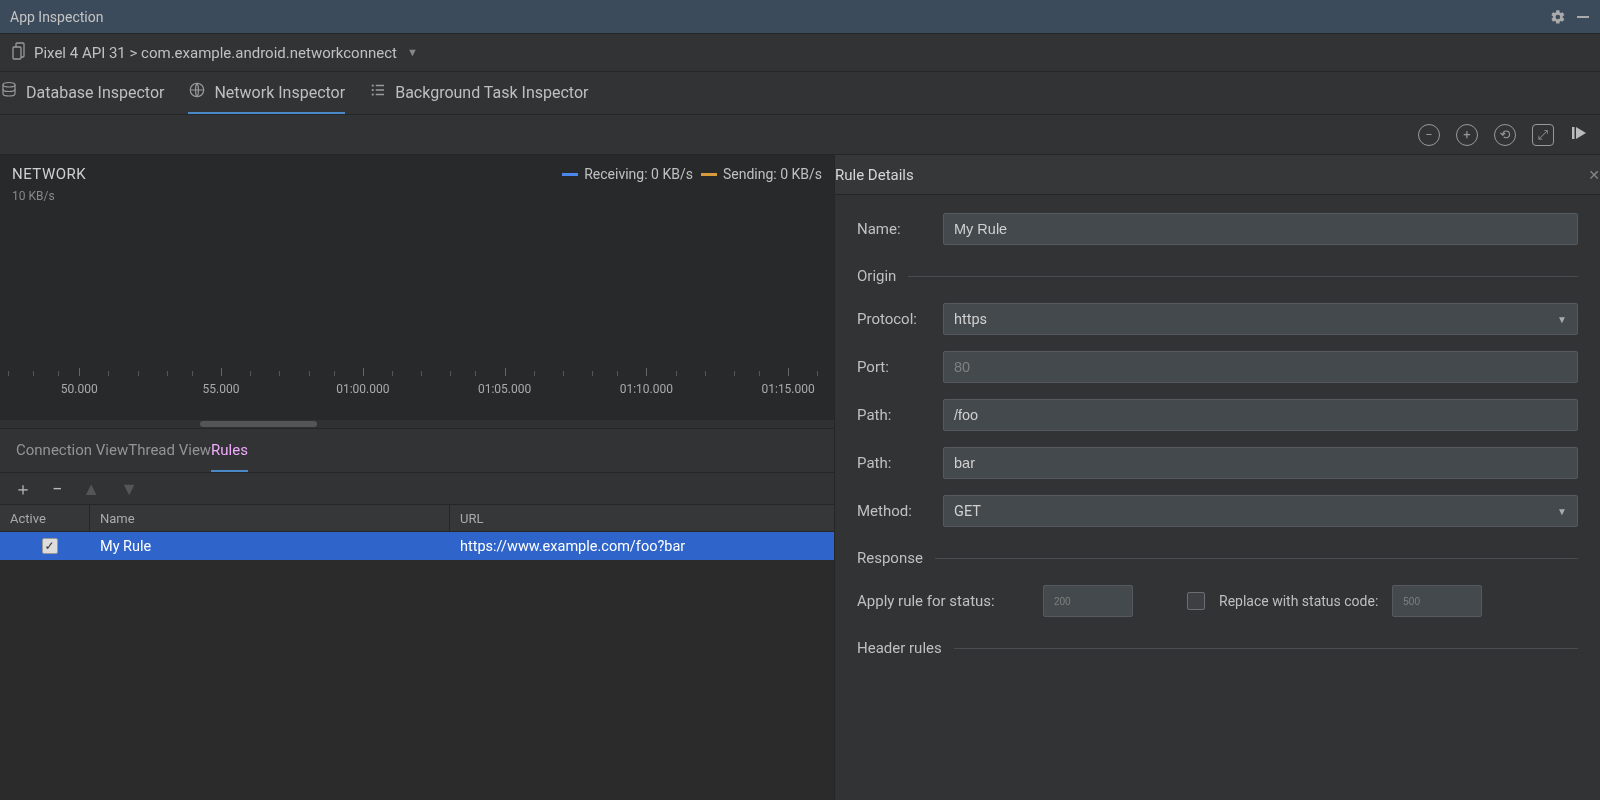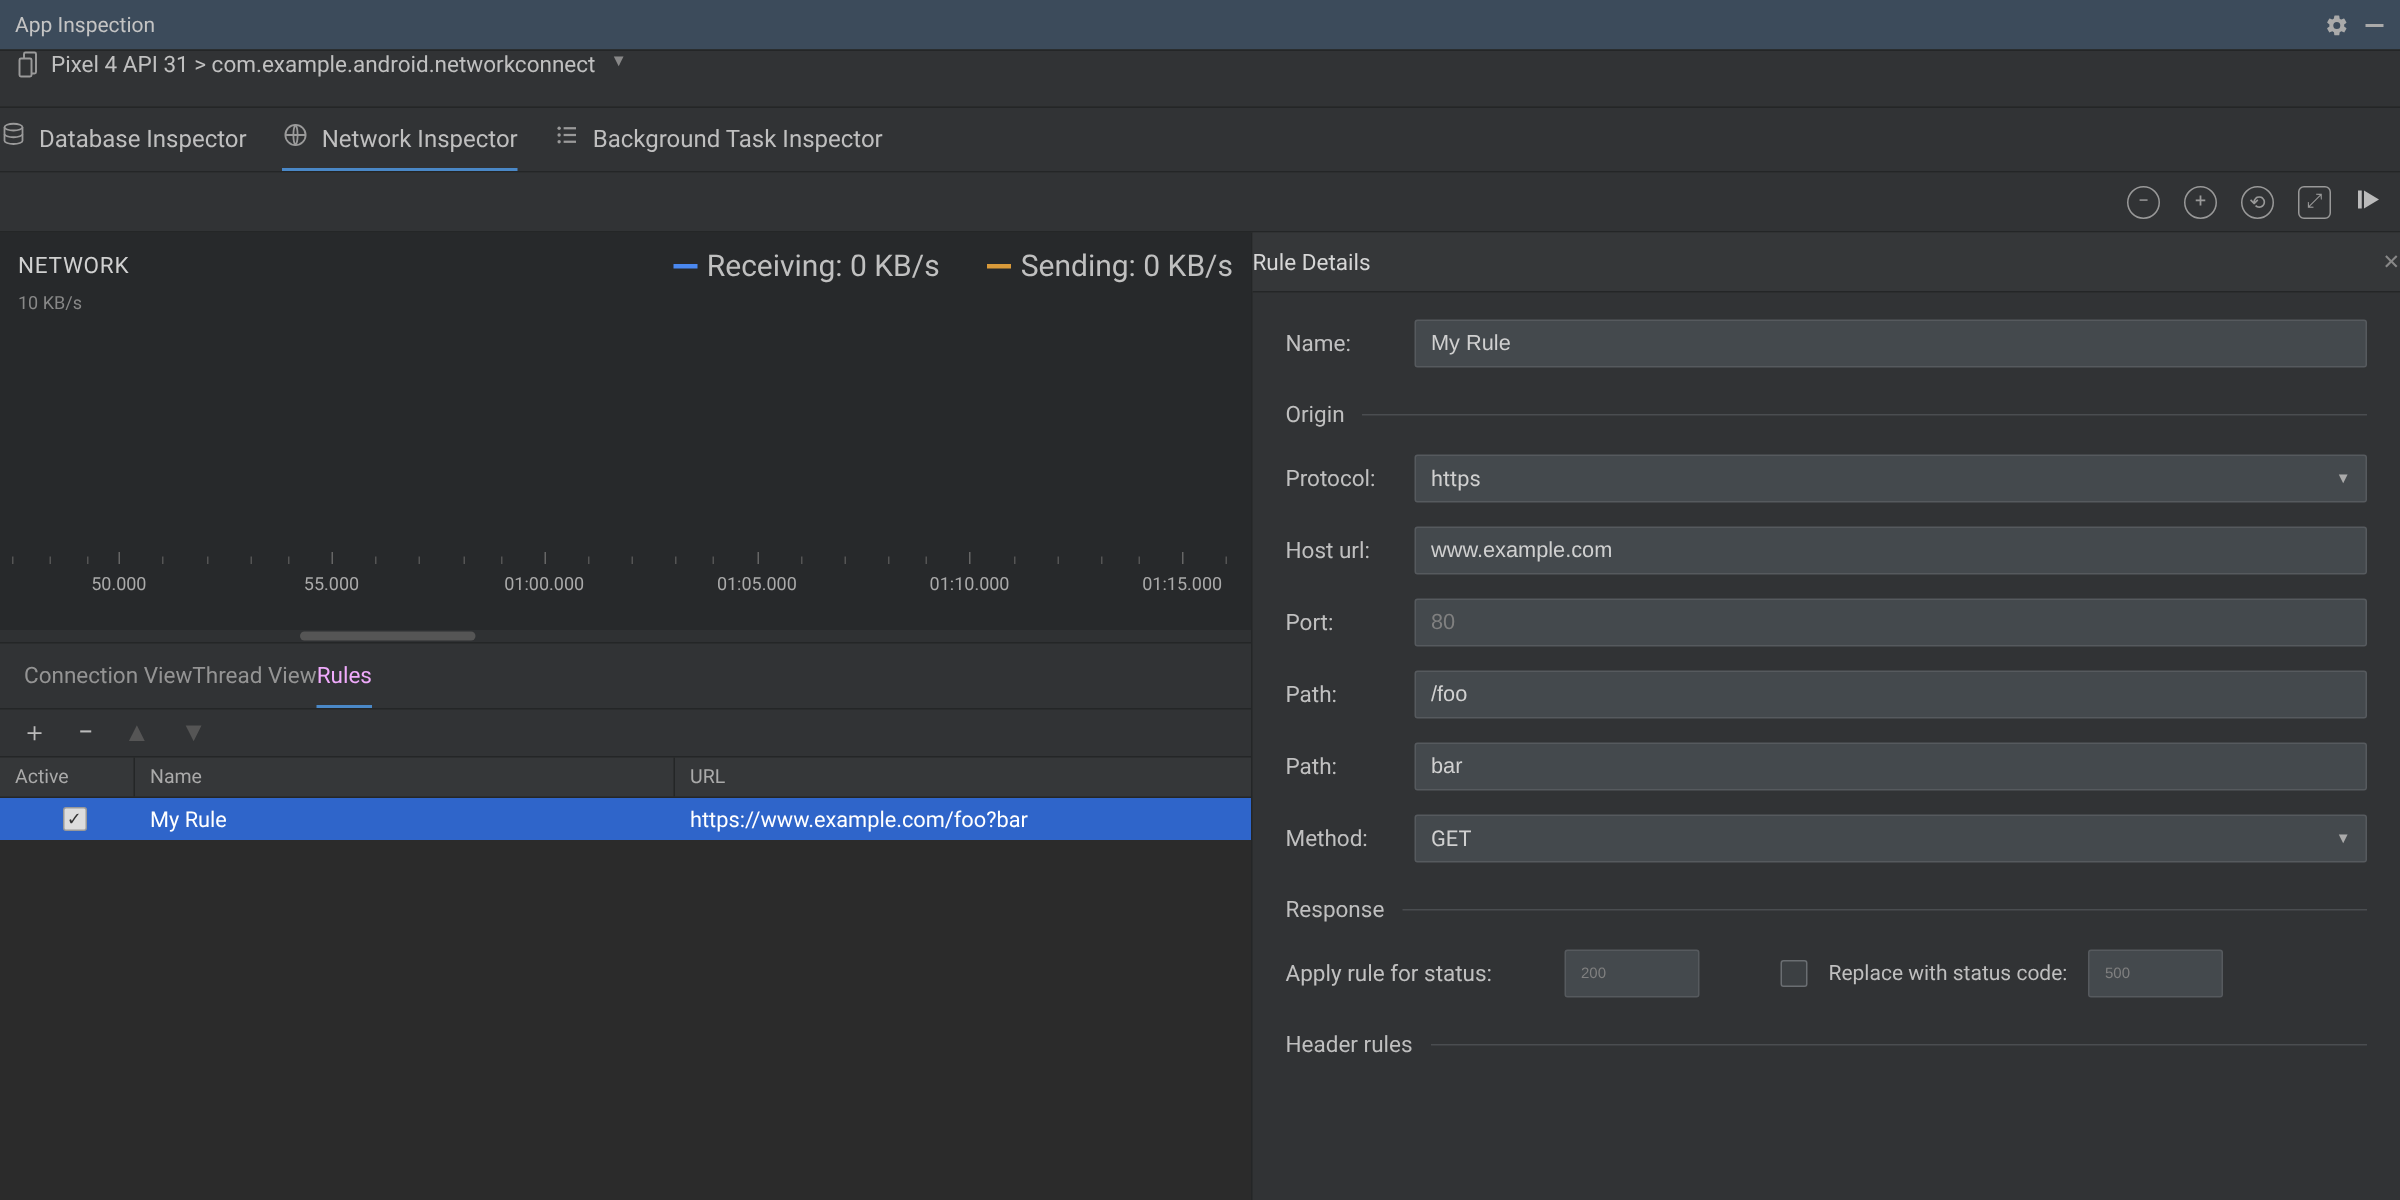--- a/index.html
+++ b/index.html
@@ -24,21 +24,21 @@
   color: #c4c4c4;
 }
 .title-bar-right { display: flex; gap: 10px; align-items: center; }
 .icon-btn { cursor: pointer; color: #aaa; display: inline-flex; align-items: center; justify-content: center; }
 
 
 .breadcrumb-bar {
   background: #313335;
   height: 38px;
   display: flex;
-  align-items: flex-start;
+  align-items: center;
   padding: 0 12px;
   gap: 6px;
   border-top: 1px solid #242627;
 }
 .device-icon { color: #9a9a9a; }
 .breadcrumb-text { color: #c0c0c0; font-size: 15px; }
 .chevron-down { font-size: 11px; color: #888; margin-left: 4px; }
 
 
 .inspector-tabs {
@@ -84,21 +84,21 @@
 
 
 .network-chart {
   background: #27292b;
   height: 273px;
   position: relative;
   padding: 10px 12px 0 12px;
 }
 .network-header { display: flex; justify-content: space-between; align-items: center; }
 .network-title { color: #d0d0d0; font-size: 15px; letter-spacing: 0.5px; }
-.legend { display: flex; gap: 32px; font-size: 20px; color: #c0c0c0; align-items: center; }
+.legend { display: flex; gap: 8px; font-size: 14px; color: #c0c0c0; align-items: center; }
 .legend-item { display: flex; align-items: center; gap: 6px; }
 .legend-swatch { width: 16px; height: 3px; display: inline-block; }
 .yaxis-label { font-size: 12px; color: #888; margin-top: 6px; }
 
 
 .timeline-ruler {
   position: absolute;
   bottom: 0; left: 0; right: 0;
   height: 50px;
 }
@@ -366,24 +366,20 @@
       </div>
 
       <div class="form-row">
         <span class="form-label">Protocol:</span>
         <div class="form-select">
           <span>https</span>
           <span class="select-caret">▼</span>
         </div>
       </div>
       <div class="form-row">
-        <span class="form-label">Host url:</span>
-        <input class="form-input" value="www.example.com" style="">
-      </div>
-      <div class="form-row">
         <span class="form-label">Port:</span>
         <input class="form-input" placeholder="80" style="">
       </div>
       <div class="form-row">
         <span class="form-label">Path:</span>
         <input class="form-input" value="/foo" style="">
       </div>
       <div class="form-row">
         <span class="form-label">Path:</span>
         <input class="form-input" value="bar" style="">

